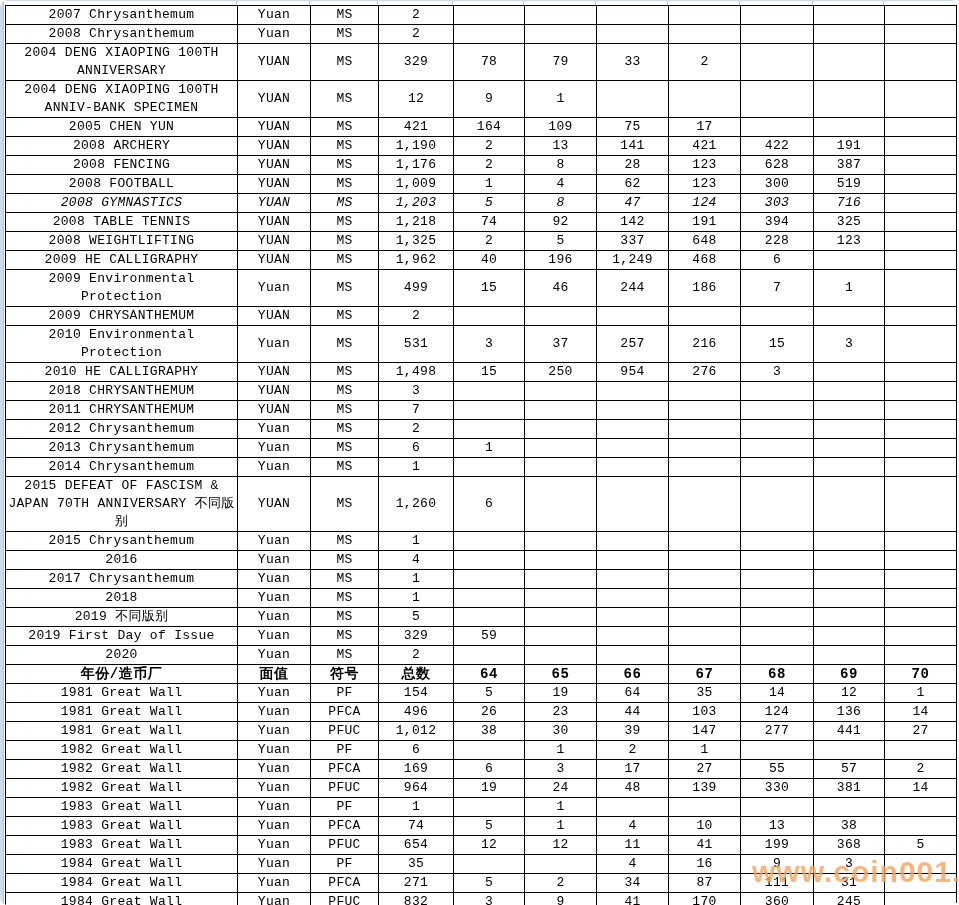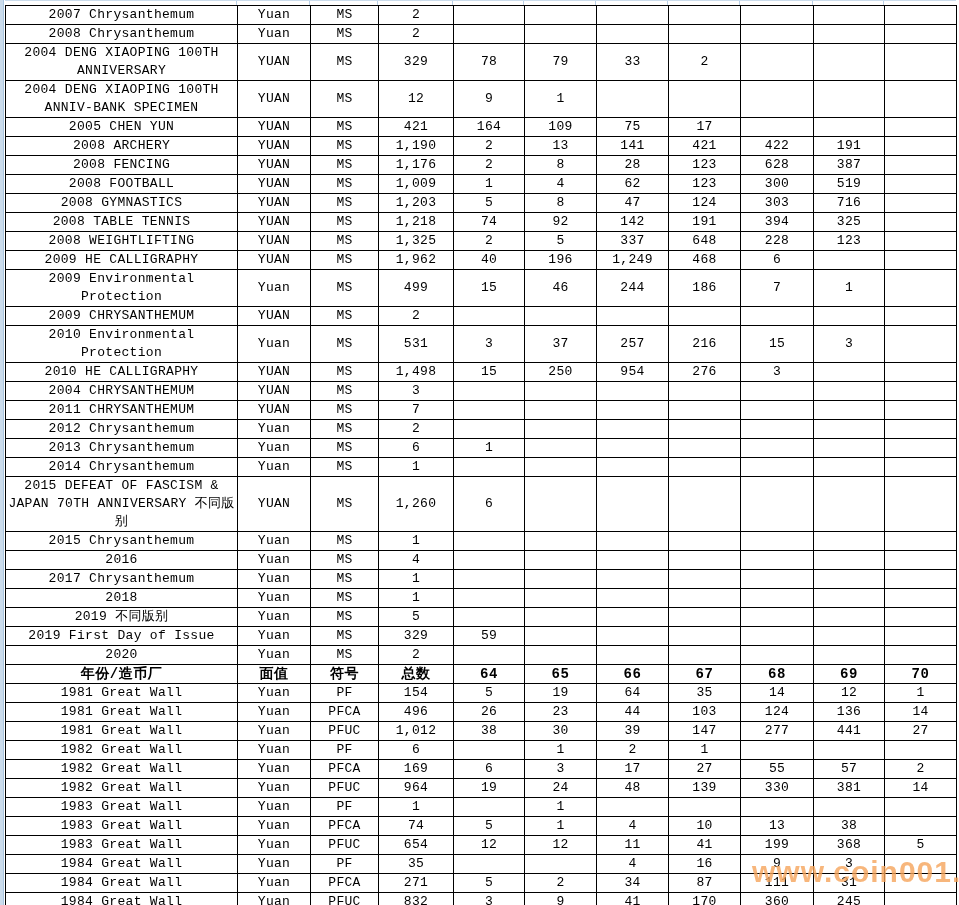--- a/index.html
+++ b/index.html
@@ -1,19 +1,19 @@
 <!DOCTYPE html>
 <html><head>
 <meta charset="utf-8">
 <style>
   html,body{margin:0;padding:0;background:#fff;}
   .stage{
     position:relative;width:959px;height:905px;background:#fff;overflow:hidden;
     font-family:"Liberation Mono","DejaVu Sans Mono",monospace;
-    font-size:13px;color:#000;
+    font-size:13px;color:#000;border-radius:8px;
   }
   .blue-strip{
     position:absolute;left:0;top:0;width:4px;height:905px;
     background:#cbdcec;border-right:1px solid #a9c5df;box-sizing:border-box;
   }
   .clipped-header{
     position:absolute;left:5px;top:0;height:5px;display:flex;overflow:hidden;
     border-top:1px solid #cbdcec;box-sizing:border-box;background:#fff;
   }
   .sliver-cell{
@@ -192,21 +192,21 @@
           <td>MS</td>
           <td>1,009</td>
           <td>1</td>
           <td>4</td>
           <td>62</td>
           <td>123</td>
           <td>300</td>
           <td>519</td>
           <td></td>
         </tr>
-        <tr style="height: 18px;">
+        <tr style="height: 18px; font-style: italic;">
           <td>2008 GYMNASTICS</td>
           <td>YUAN</td>
           <td>MS</td>
           <td>1,203</td>
           <td>5</td>
           <td>8</td>
           <td>47</td>
           <td>124</td>
           <td>303</td>
           <td>716</td>
@@ -297,21 +297,21 @@
           <td>1,498</td>
           <td>15</td>
           <td>250</td>
           <td>954</td>
           <td>276</td>
           <td>3</td>
           <td></td>
           <td></td>
         </tr>
         <tr style="height: 18px;">
-          <td>2004 CHRYSANTHEMUM</td>
+          <td>2018 CHRYSANTHEMUM</td>
           <td>YUAN</td>
           <td>MS</td>
           <td>3</td>
           <td></td>
           <td></td>
           <td></td>
           <td></td>
           <td></td>
           <td></td>
           <td></td>

